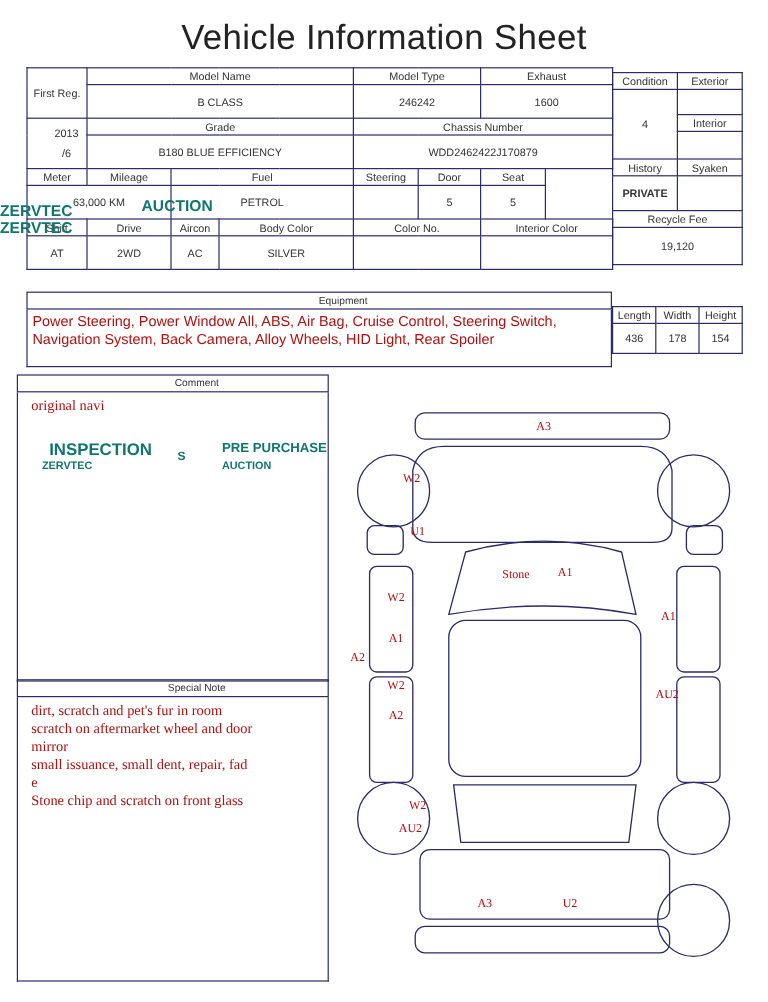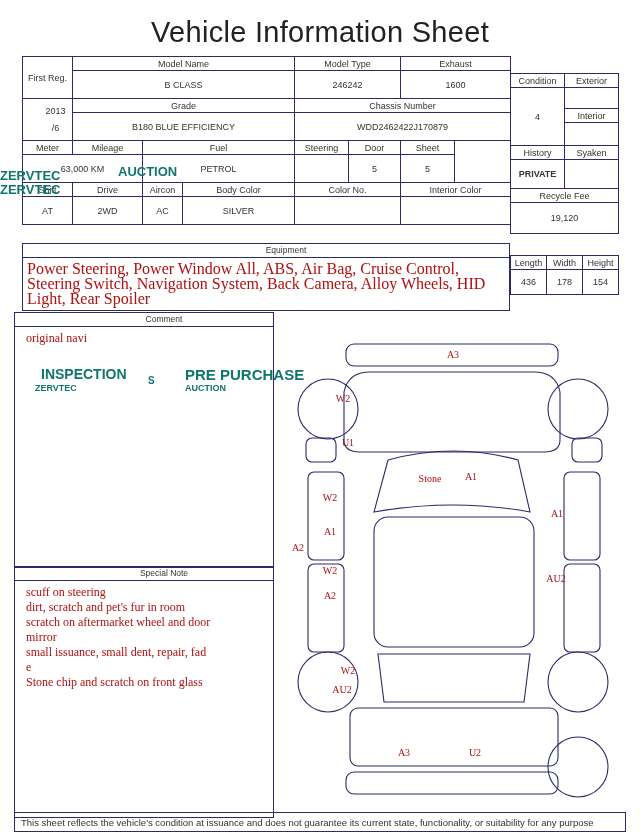--- a/index.html
+++ b/index.html
@@ -43,32 +43,32 @@
     color:#b01010;
     font-family:"Liberation Serif", serif;
   }
   .v18{font-size:17px;}
   .v15{font-size:14px;}
   .v13{font-size:12.5px;}
   .v11{font-size:11px;font-weight:bold;}
 
   
   #upper{position:absolute;left:22px;top:56px;width:488px;}
-  #right-block{position:absolute;left:510px;top:73px;width:108px;}
+  #right-block{position:absolute;left:510px;top:60px;width:108px;}
   #equip{position:absolute;left:22px;top:243px;width:488px;}
   #dims{position:absolute;left:510px;top:255px;width:108px;}
 
   .equip-body{
     border:1px solid #2b2b6b;border-top:none;
     min-height:40px;
     padding:3px 4px 4px 4px;
-    font-size:16px;
+    font-size:12px;
     color:#b01010;
     line-height:15px;
-    font-family:Liberation Serif, serif;
+    font-family:Liberation Sans, sans-serif;
     text-align:left;
   }
 
   
   #comment{position:absolute;left:14px;top:312px;width:260px;}
   .box-head{
     border:1px solid #2b2b6b;
     text-align:center;font-size:8.5px;height:13px;line-height:13px;
     font-family:"Liberation Sans", sans-serif;color:#333;padding-left:40px;
   }
@@ -160,21 +160,21 @@
         <td class="val v18" colspan="4" style="height:27px">B180 BLUE EFFICIENCY</td>
         <td class="val v15" colspan="4">WDD2462422J170879</td>
       </tr>
 
       <tr>
         <td class="lbl">Meter</td>
         <td class="lbl">Mileage</td>
         <td class="lbl" colspan="3">Fuel</td>
         <td class="lbl">Steering</td>
         <td class="lbl">Door</td>
-        <td class="lbl">Sheet</td>
+        <td class="lbl">Seat</td>
         <td class="lbl" style="border:none"></td>
       </tr>
 
       <tr>
         <td colspan="2" class="val v13" style="height:27px">63,000 KM</td>
         <td colspan="3" class="val v18">PETROL</td>
         <td class="val v13"></td>
         <td class="val v15">5</td>
         <td class="val v15">5</td>
         <td style="border:none"></td>
@@ -265,31 +265,30 @@
     </tbody>
       </table>
   </div>
 
   <div id="comment">
     <div class="box-head">Comment</div>
     <div class="box-body">
       <div>original navi</div>
 
       <span class="wm" style="left:26px;top:40px;font-size:14px;">INSPECTION</span>
-      <span class="wm" style="left:170px;top:40px;font-size:15px;">PRE PURCHASE</span>
+      <span class="wm" style="left:170px;top:40px;font-size:11px;">PRE PURCHASE</span>
       <span class="wm" style="left:20px;top:54px;font-size:9px;">ZERVTEC</span>
       <span class="wm" style="left:170px;top:54px;font-size:9px;">AUCTION</span>
       <span class="wm" style="left:133px;top:46px;font-size:10px;">S</span>
     </div>
   </div>
 
   <div id="special">
     <div class="box-head">Special Note</div>
     <div class="box-body">
-      <div>scuff on steering</div>
       <div>dirt, scratch and pet's fur in room</div>
       <div>scratch on aftermarket wheel and door</div>
       <div>mirror</div>
       <div>small issuance, small dent, repair, fad</div>
       <div>e</div>
       <div>Stone chip and scratch on front glass</div>
     </div>
   </div>
 
   <div class="wm" style="left:0px;top:168px;font-size:13px;">ZERVTEC</div>
@@ -342,15 +341,14 @@
       <text class="dlabel" x="52" y="262" text-anchor="middle">W2</text>
       <text class="dlabel" x="52" y="287" text-anchor="middle">A2</text>
       <text class="dlabel" x="278" y="270" text-anchor="middle">AU2</text>
       <text class="dlabel" x="70" y="362" text-anchor="middle">W2</text>
       <text class="dlabel" x="64" y="381" text-anchor="middle">AU2</text>
       <text class="dlabel" x="126" y="444" text-anchor="middle">A3</text>
       <text class="dlabel" x="197" y="444" text-anchor="middle">U2</text>
     </svg>
   </div>
 
-  <div id="footer">This sheet reflects the vehicle's condition at issuance and does not guarantee its current state, functionality, or suitability for any purpose</div>
 
 </div>
 
 </body></html>

